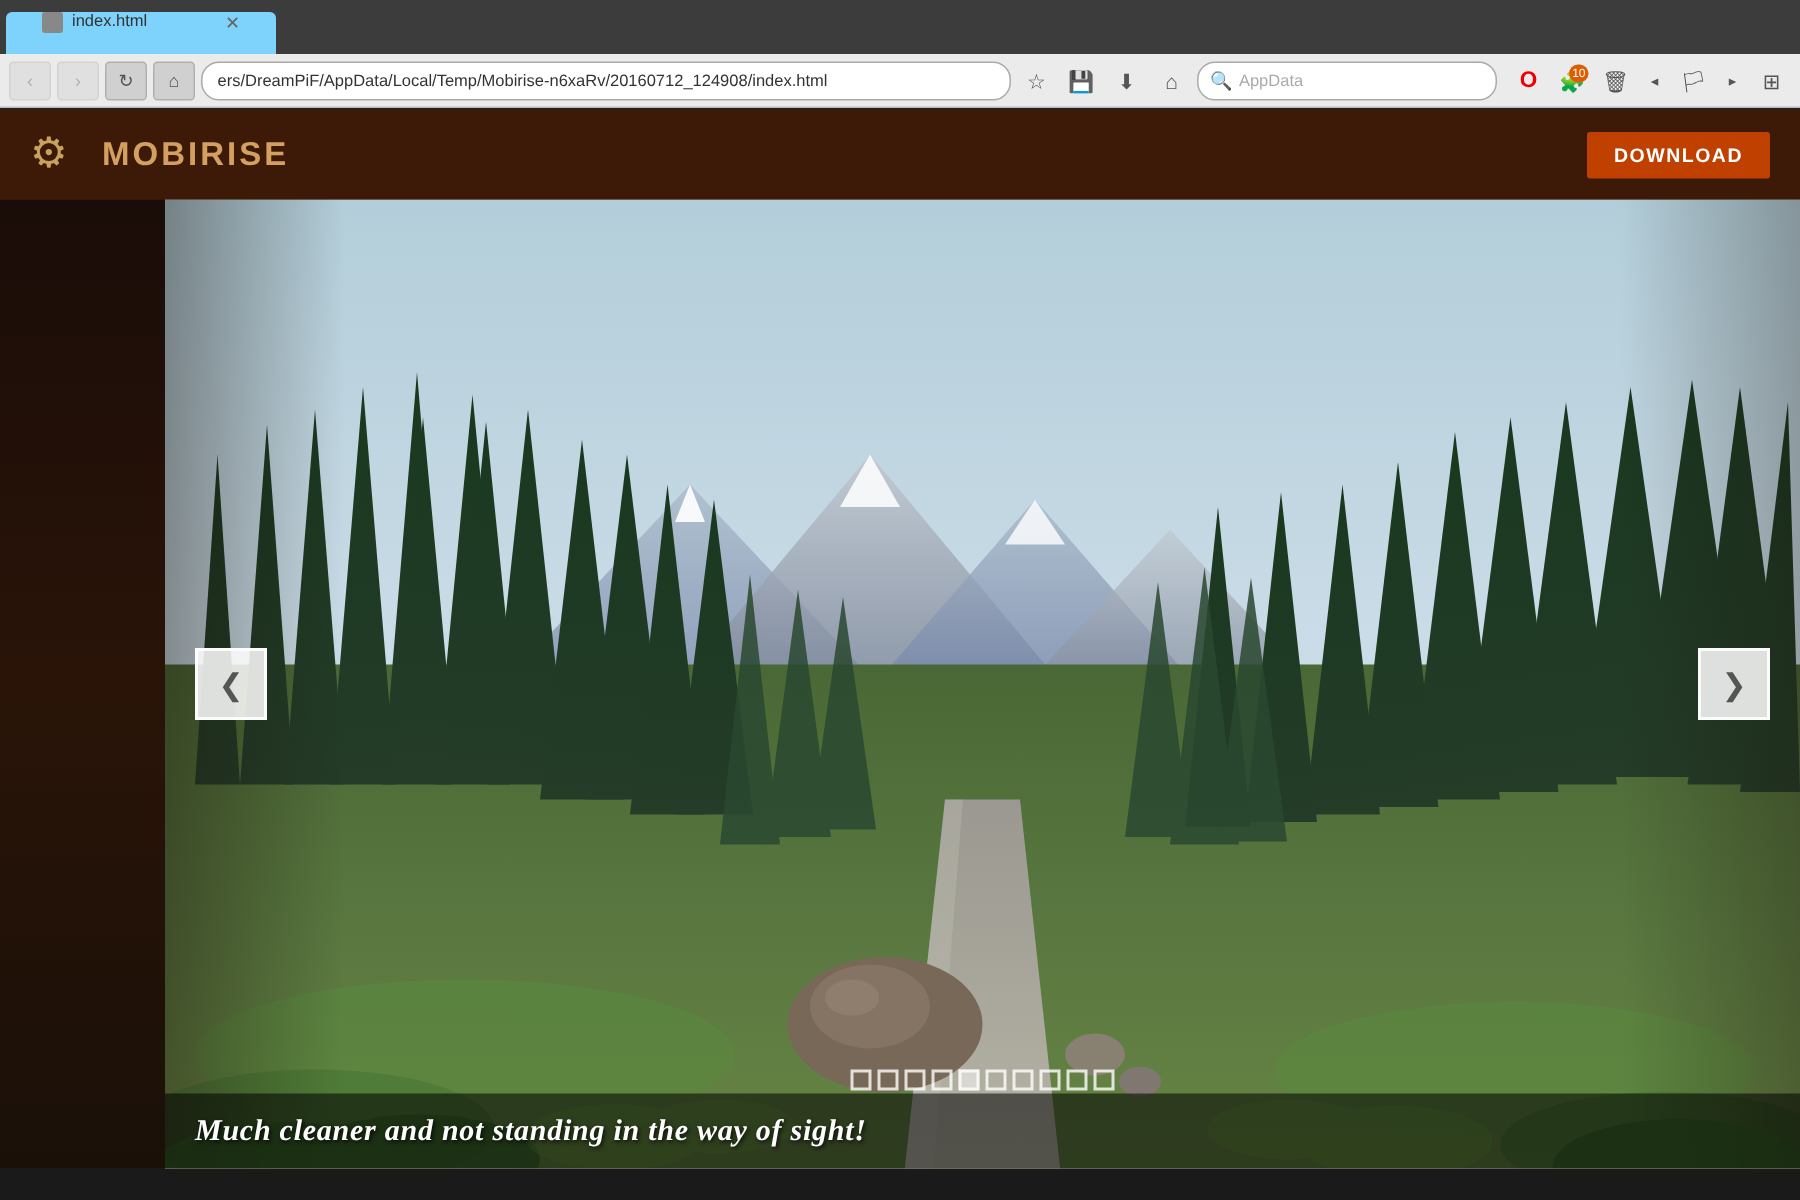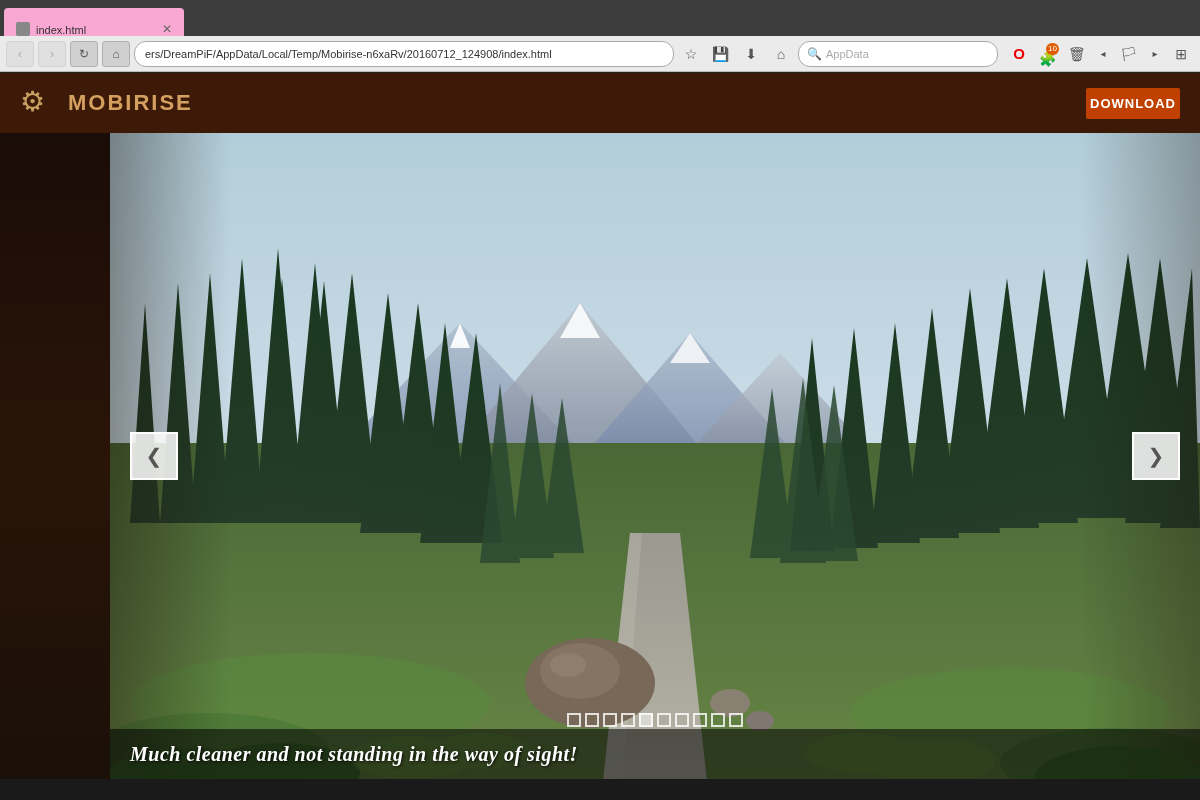--- a/index.html
+++ b/index.html
@@ -15,25 +15,25 @@
     .browser-tabs {
       height: 36px;
       background: #3c3c3c;
       display: flex;
       align-items: flex-end;
       padding: 0 4px;
     }
 
     .browser-tab {
       height: 28px;
-      background: #f9a8d4;
+      background: #7dd3fc;
       border-radius: 4px 4px 0 0;
       display: flex;
-      align-items: flex-end;
-      padding: 0 12px;
+      align-items: flex-start;
+      padding: 0 24px;
       font-size: 11px;
       color: #333;
       min-width: 180px;
       max-width: 240px;
     }
 
     .browser-tab .tab-favicon {
       width: 14px;
       height: 14px;
       background: #888;
@@ -132,21 +132,20 @@
       align-items: center;
       justify-content: center;
       color: #555;
       font-size: 14px;
       cursor: pointer;
       border-radius: 3px;
     }
 
     .toolbar-icon.notification {
       position: relative;
-      align-items: flex-end;
     }
 
     .notification-badge {
       position: absolute;
       top: 2px;
       right: 2px;
       background: #e05c00;
       color: white;
       font-size: 8px;
       min-width: 12px;
@@ -212,21 +211,21 @@
       letter-spacing: 2px;
       text-align: right;
     }
 
     .header-spacer { flex: 1; }
 
     .download-btn {
       background: #c04000;
       color: white;
       border: none;
-      padding: 8px 4px;
+      padding: 8px 18px;
       font-size: 13px;
       font-weight: bold;
       letter-spacing: 1px;
       cursor: pointer;
       border-radius: 2px;
     }
 
     
     .slideshow-container {
       position: absolute;

